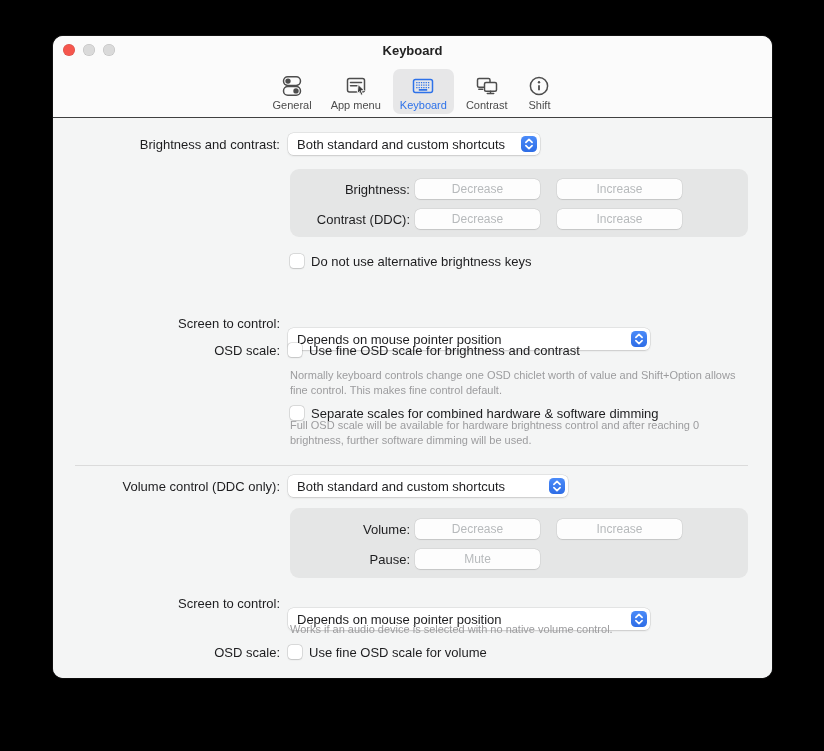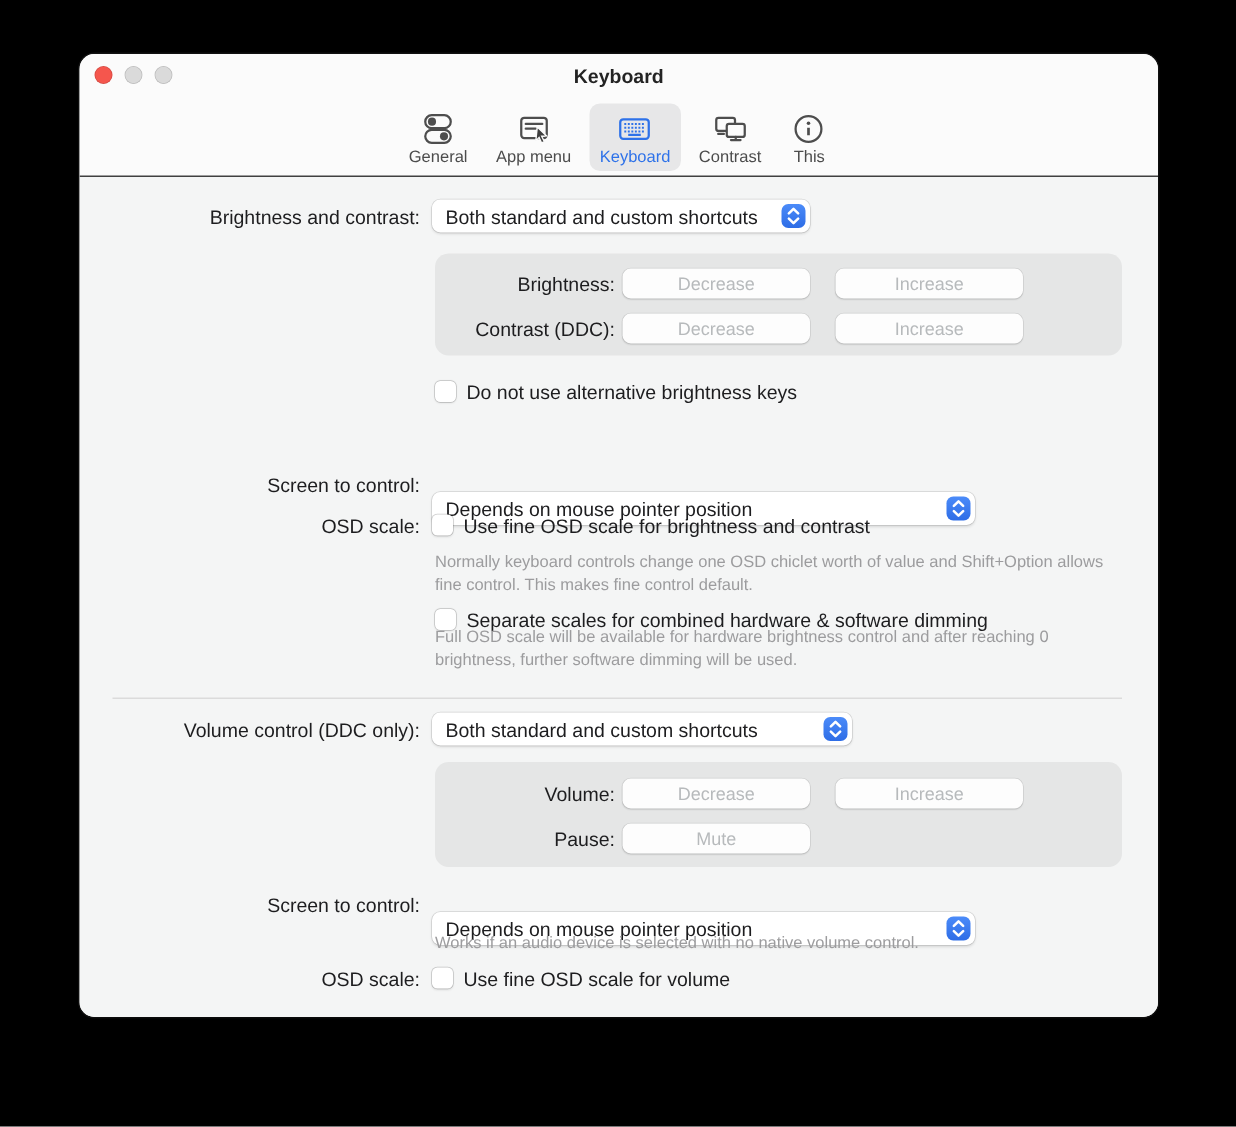--- a/index.html
+++ b/index.html
@@ -133,21 +133,21 @@
       </svg>
       <div class="tool-label">Contrast</div>
     </div>
 
     <div class="tool-item">
       <svg class="tool-icon" viewBox="0 0 26 26">
         <circle cx="13" cy="13" r="8.6" fill="none" stroke="#4d4d4d" stroke-width="1.5"></circle>
         <circle cx="13" cy="9.2" r="1.2" fill="#4d4d4d"></circle>
         <line x1="13" y1="12.2" x2="13" y2="17.2" stroke="#4d4d4d" stroke-width="1.8"></line>
       </svg>
-      <div class="tool-label">This</div>
+      <div class="tool-label">Shift</div>
     </div>
   </div>
 
   <div class="content">
 
     <div class="arow" style="top:15px;height:22px;">
       <div class="lbl">Brightness and contrast:</div>
       <div class="popup w252">
         <span>Both standard and custom shortcuts</span>
         <span class="stepper">

